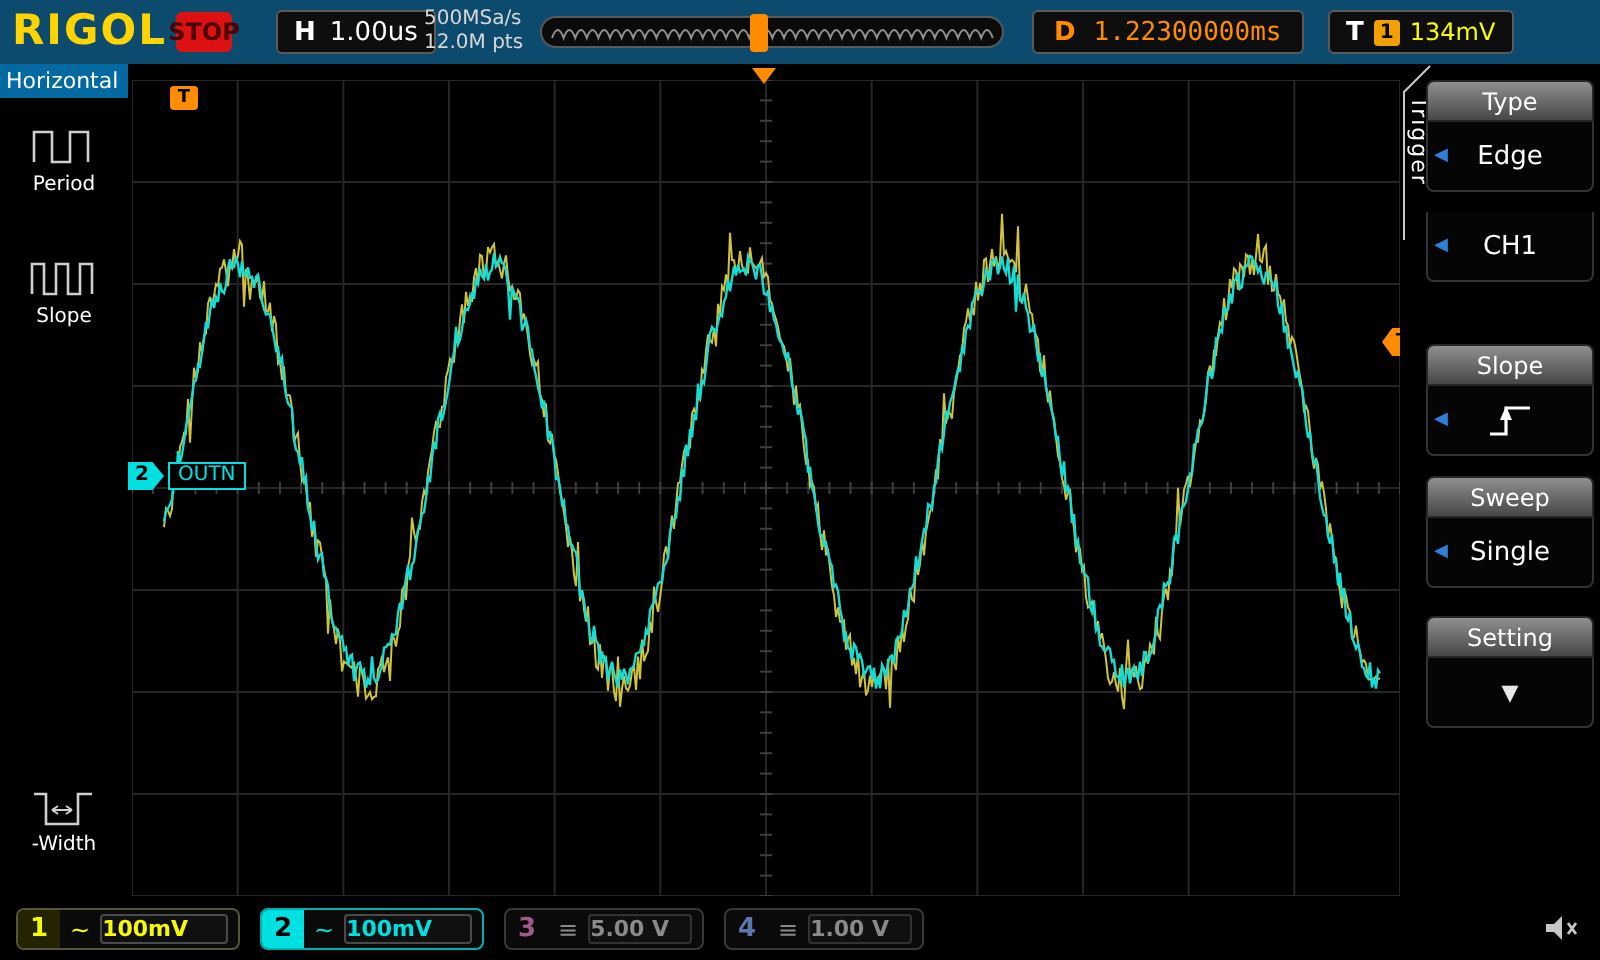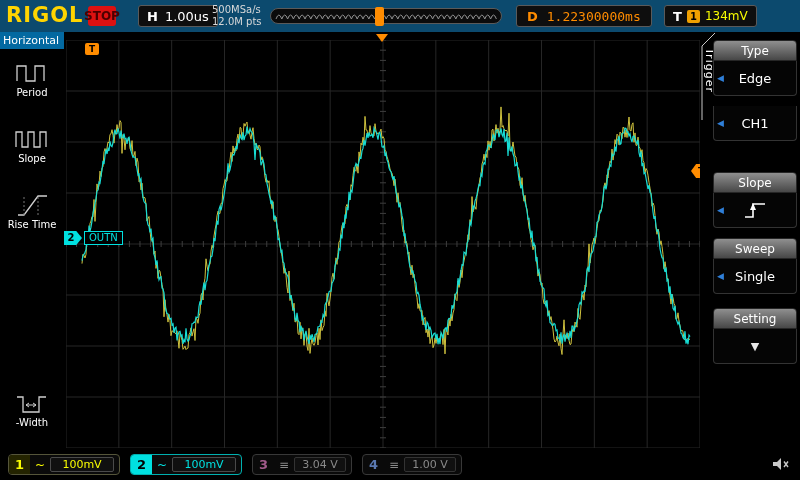--- a/index.html
+++ b/index.html
@@ -76,22 +76,22 @@
   .setting-caret { color:#e8e8e8; font-size:11px; }
 
   
   .bottombar { position:absolute; left:0; top:450px; width:800px; height:30px; background:#000; }
   .ch-badge { position:absolute; top:4px; height:21px; border:1px solid #555; border-radius:4px;
               display:flex; align-items:center; overflow:hidden; background:#0a0a0a; }
   .ch-num { width:21px; align-self:stretch; display:flex; align-items:center; justify-content:center;
             font-size:13px; font-weight:bold; }
   .ch-body { flex:1; display:flex; align-items:center; gap:5px; padding:0 5px; }
   .ch-coupling { font-size:12px; }
-  .ch-scale { flex:1; text-align:center; font-size:11px; border:1px solid #4a4a4a; border-radius:2px;
-              background:#101010; height:15px; line-height:14px; }
+  .ch-scale { flex:1; font-size:11px; border:1px solid #4a4a4a; border-radius:2px;
+              background:#101010; height:15px; line-height:14px;font-weight:bold; }
   .ch1 { left:8px;  width:112px; border-color:#55553a; }
   .ch1 .ch-num { color:#f8fc00; background:#242400; }
   .ch1 .ch-coupling,.ch1 .ch-scale { color:#f8fc00; }
   .ch2b { left:130px; width:112px; border-color:#00b0b0; }
   .ch2b .ch-num { color:#000; background:#00e0e0; }
   .ch2b .ch-coupling,.ch2b .ch-scale { color:#00e0e0; }
   .ch3 { left:252px; width:100px; border-color:#383838; }
   .ch3 .ch-num { color:#a05a8a; }
   .ch3 .ch-coupling,.ch3 .ch-scale { color:#8a8a8a; border-color:#333; }
   .ch4 { left:362px; width:100px; border-color:#383838; }
@@ -139,27 +139,20 @@
       <svg width="36" height="26" viewBox="0 0 36 26">
         <path d="M3,21 V6 H12 V21 H21 V6 H30 V21" fill="none" stroke="#cfcfcf" stroke-width="1.3"></path>
       </svg>
       <div class="lbl">Period</div>
     </div>
     <div class="lmenu-item" style="top:92px">
       <svg width="36" height="26" viewBox="0 0 36 26">
         <path d="M2,21 V6 H8 V21 H14 V6 H20 V21 H26 V6 H32 V21" fill="none" stroke="#cfcfcf" stroke-width="1.3"></path>
       </svg>
       <div class="lbl">Slope</div>
-    </div>
-    <div class="lmenu-item" style="top:158px">
-      <svg width="36" height="26" viewBox="0 0 36 26">
-        <path d="M4,23 H10 L24,4 H33" fill="none" stroke="#cfcfcf" stroke-width="1.3"></path>
-        <path d="M10,23 V4 M24,23 V4" fill="none" stroke="#777" stroke-width="1" stroke-dasharray="2,2"></path>
-      </svg>
-      <div class="lbl">Rise Time</div>
     </div>
     <div class="lmenu-item" style="top:356px">
       <svg width="36" height="26" viewBox="0 0 36 26">
         <path d="M3,7 H9 V22 H25 V7 H32" fill="none" stroke="#cfcfcf" stroke-width="1.3"></path>
         <path d="M12,15 H22 M12,15 l3,-2 M12,15 l3,2 M22,15 l-3,-2 M22,15 l-3,2" fill="none" stroke="#cfcfcf" stroke-width="1"></path>
       </svg>
       <div class="lbl">-Width</div>
     </div>
   </div>
 
@@ -355,21 +348,21 @@
       <span class="ch-num">2</span>
       <span class="ch-body">
         <span class="ch-coupling">~</span>
         <span class="ch-scale">100mV</span>
       </span>
     </div>
     <div class="ch-badge ch3">
       <span class="ch-num">3</span>
       <span class="ch-body">
         <span class="ch-coupling">≡</span>
-        <span class="ch-scale">3.04 V</span>
+        <span class="ch-scale">5.00 V</span>
       </span>
     </div>
     <div class="ch-badge ch4">
       <span class="ch-num">4</span>
       <span class="ch-body">
         <span class="ch-coupling">≡</span>
         <span class="ch-scale">1.00 V</span>
       </span>
     </div>
     <svg class="speaker" width="18" height="15" viewBox="0 0 18 15">

